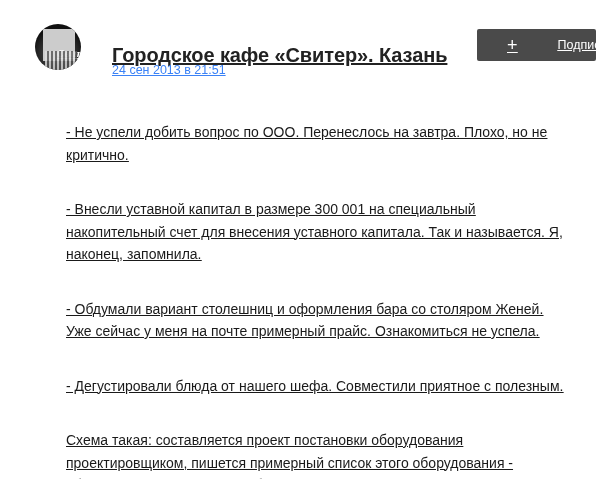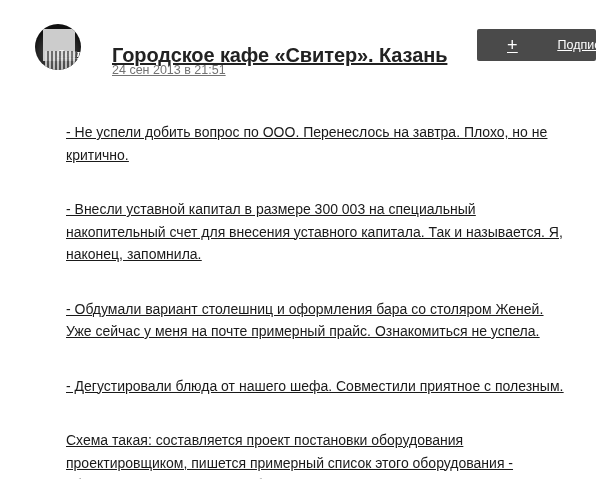--- a/index.html
+++ b/index.html
@@ -8,21 +8,21 @@
   .header { position: absolute; left: 0; top: 0; width: 600px; height: 60px; }
   .avatar { position: absolute; left: 19px; top: 8px; width: 46px; height: 46px; border-radius: 50%;
     background: radial-gradient(circle at 50% 65%, #8a8a8a 0%, #3a3a3a 35%, #111 70%);
     overflow: hidden; }
   .avatar .logo { position: absolute; left: 6px; top: 9px; width: 34px; text-align: center;
     color: #fff; font-family: "DejaVu Serif", serif; font-style: italic; font-weight: bold; font-size: 9px; }
   .avatar .band { position: absolute; left: 8px; top: 5px; width: 30px; height: 1px; background: #ccc; }
   .avatar .crowd { position: absolute; left: 10px; top: 27px; width: 26px; height: 14px;
     background: repeating-linear-gradient(90deg, #ddd 0 2px, #555 2px 4px); opacity: .8; }
   .title { position: absolute; left: 80px; top: 12px; font-size: 20px; font-weight: bold; color: #222; letter-spacing: -0.1px; }
-  .date { position: absolute; left: 80px; top: 31px; font-size: 12.5px; color: #737373; }
+  .date { position: absolute; left: 80px; top: 31px; font-size: 12.5px; color: #3b82f6; }
   .subscribe { position: absolute; left: 461px; top: 13px; width: 119px; height: 28px; background: #4a4a4a;
     border-radius: 2px; color: #fff; font-size: 12.5px; display: flex; align-items: center; padding-left: 14px; cursor: pointer; }
   .subscribe .plus { font-size: 18px; margin-right: 8px; line-height: 1; font-weight: 300; }
   .content { position: absolute; left: 18px; top: 73px; width: 570px; font-size: 14px; line-height: 22.5px; color: #1a1a1a; }
   .content p { white-space: pre-line; }
   .spacer { height: 22.5px; }
 </style>
 </head>
 <body>
 
@@ -35,19 +35,19 @@
   <div class="title">Городское кафе «Свитер». Казань</div>
   <div class="date">24 сен 2013 в 21:51</div>
   <div class="subscribe">
     <span class="plus">+</span>
     <span>Подписаться</span>
   </div>
 </div>
 
 <div class="content">
   <p>- Не успели добить вопрос по ООО. Перенеслось на завтра. Плохо, но не критично.</p>
-  <p>- Внесли уставной капитал в размере 300 003 на специальный накопительный счет для внесения уставного капитала. Так и называется. Я, наконец, запомнила.</p>
+  <p>- Внесли уставной капитал в размере 300 001 на специальный накопительный счет для внесения уставного капитала. Так и называется. Я, наконец, запомнила.</p>
   <p>- Обдумали вариант столешниц и оформления бара со столяром Женей. Уже сейчас у меня на почте примерный прайс. Ознакомиться не успела.</p>
   <p>- Дегустировали блюда от нашего шефа. Совместили приятное с полезным.</p>
   <p>Схема такая: составляется проект постановки оборудования проектировщиком, пишется примерный список этого оборудования - оборудование согласуется с бренд-шефом - запрос на стоимость оборудования - если дорого - снова согласуем с бренд-шефом и думаем от чего можно пока отказаться. Оборудование подбирается исходя из предполагаемого меню кафе. Все сильно взаимосвязанно на каждом этапе.</p>
   <div class="spacer"></div>
   <p>Продуктивность дня под сомнением, но он еще не закончен.</p>
 </div>
 
 </body></html>

